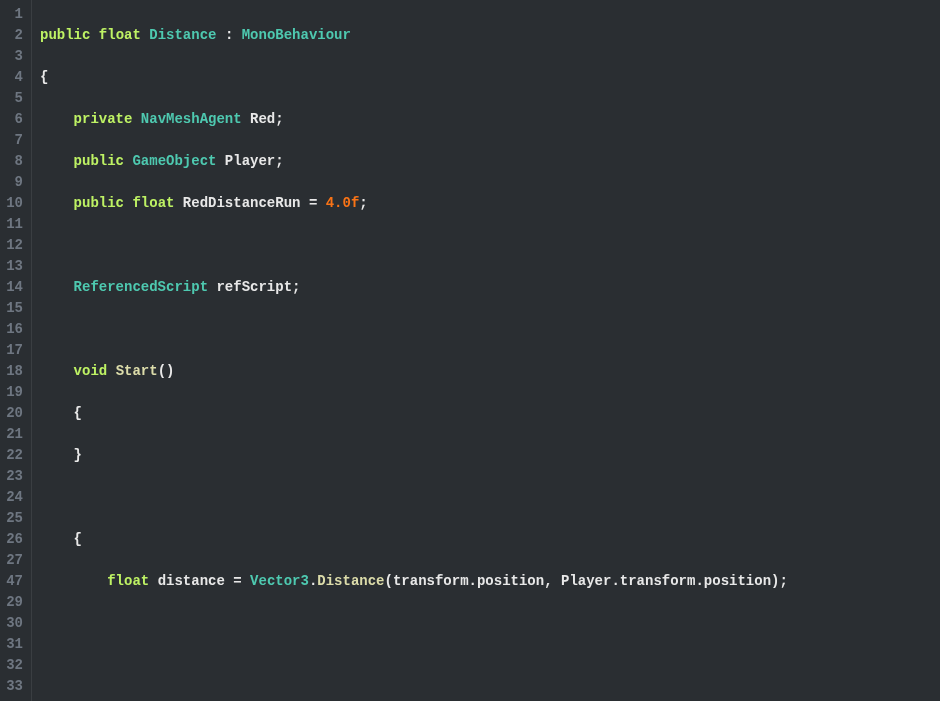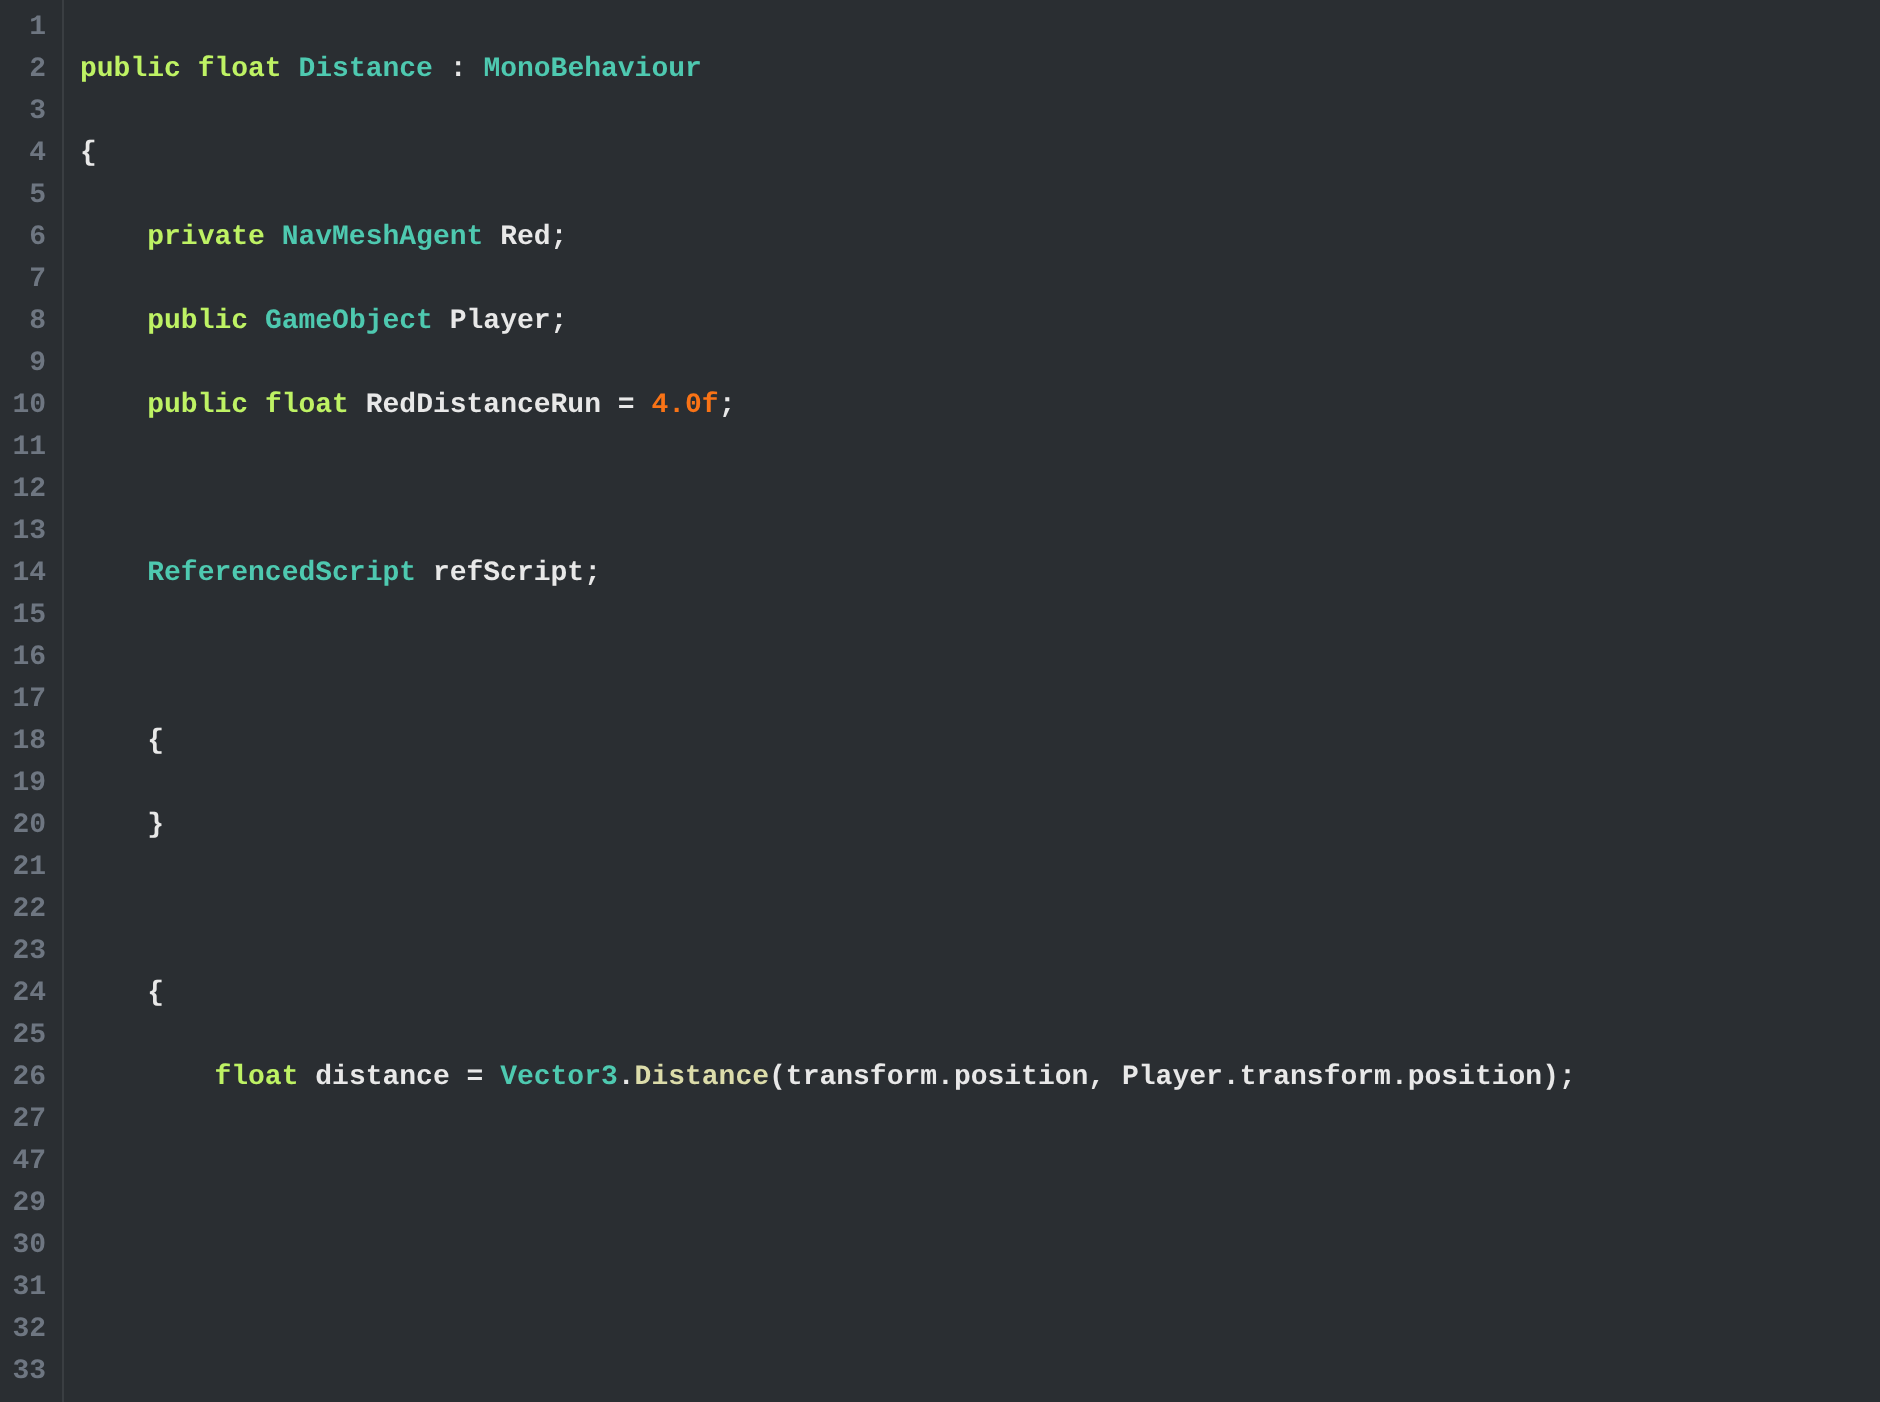--- a/index.html
+++ b/index.html
@@ -85,20 +85,21 @@
 
 <div class="code">
 <div class="line"><span class="kw">public</span> <span class="kw">float</span> <span class="type">Distance</span> <span class="punc">:</span> <span class="type">MonoBehaviour</span></div>
 <div class="line"><span class="punc">{</span></div>
 <div class="line">    <span class="kw">private</span> <span class="type">NavMeshAgent</span> <span class="ident">Red</span><span class="punc">;</span></div>
 <div class="line">    <span class="kw">public</span> <span class="type">GameObject</span> <span class="ident">Player</span><span class="punc">;</span></div>
 <div class="line">    <span class="kw">public</span> <span class="kw">float</span> <span class="ident">RedDistanceRun</span> <span class="op">=</span> <span class="num">4.0f</span><span class="punc">;</span></div>
 <div class="line"></div>
 <div class="line">    <span class="type">ReferencedScript</span> <span class="ident">refScript</span><span class="punc">;</span></div>
 <div class="line"></div>
+<div class="line">    <span class="kw">void</span> <span class="method">Start</span><span class="punc">()</span></div>
 <div class="line">    <span class="punc">{</span></div>
 <div class="line">    <span class="punc">}</span></div>
 <div class="line"></div>
 <div class="line">    <span class="punc">{</span></div>
 <div class="line">        <span class="kw">float</span> <span class="ident">distance</span> <span class="op">=</span> <span class="type">Vector3</span><span class="punc">.</span><span class="method">Distance</span><span class="punc">(</span><span class="ident">transform</span><span class="punc">.</span><span class="ident">position</span><span class="punc">, </span><span class="ident">Player</span><span class="punc">.</span><span class="ident">transform</span><span class="punc">.</span><span class="ident">position</span><span class="punc">);</span></div>
 <div class="line"></div>
 
 
 
 

